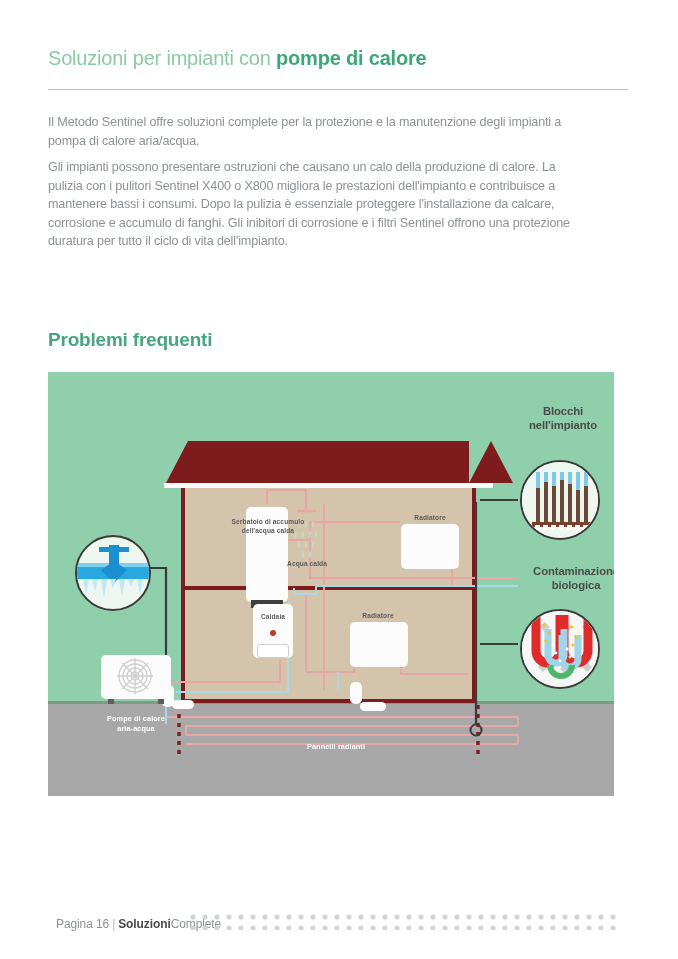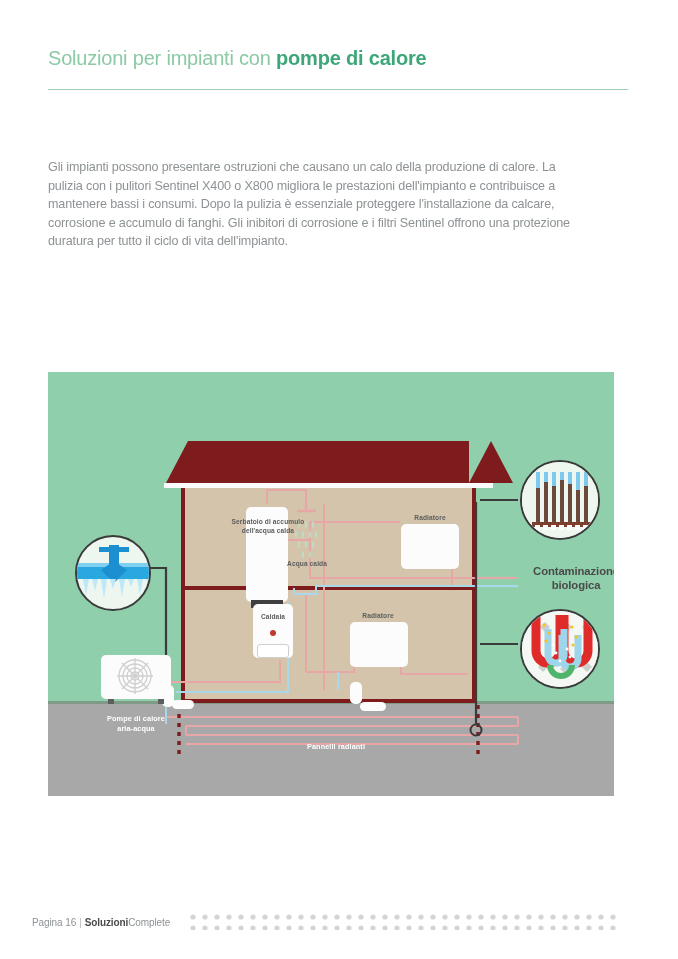--- a/index.html
+++ b/index.html
@@ -85,38 +85,40 @@
 
   .callout-label {
     position: absolute; color: #4a4a4a; font-size: 11.3px; font-weight: 700;
     text-align: center; line-height: 14px; letter-spacing: -0.1px;
   }
   .callout-circle {
     position: absolute; border-radius: 50%;
     border: 2.6px solid #3b3b3b; background: #eef6f0; overflow: hidden;
   }
   .foot-text {
-    position: absolute; left: 32px; top: 917px;
-    font-size: 10px; color: #8d9295; letter-spacing: -0.1px; white-space: nowrap;
+    position: absolute; left: 56px; top: 917px;
+    font-size: 12px; color: #8d9295; letter-spacing: -0.1px; white-space: nowrap;
   }
   .foot-text b { color: #4a4a4a; font-weight: 700; }
   .foot-text .sep { color: #b9bcbe; margin: 0 3px; }
   .foot-text .cmp { color: #8d9295; }
   .dotgrid { position: absolute; left: 190px; top: 914px; width: 432px; height: 16px; }
 </style>
 </head>
 <body>
 
 <div class="page">
 
   <div class="title"><span>Soluzioni per impianti con </span><b>pompe di calore</b></div>
   <div class="rule"></div>
 
+  <p class="para p1">Il Metodo Sentinel offre soluzioni complete per la protezione e la manutenzione degli impianti a pompa di calore aria/acqua.</p>
   <p class="para p2">Gli impianti possono presentare ostruzioni che causano un calo della produzione di calore. La pulizia con i pulitori Sentinel X400 o X800 migliora le prestazioni dell'impianto e contribuisce a mantenere bassi i consumi. Dopo la pulizia è essenziale proteggere l'installazione da calcare, corrosione e accumulo di fanghi. Gli inibitori di corrosione e i filtri Sentinel offrono una protezione duratura per tutto il ciclo di vita dell'impianto.</p>
 
+  <h2 class="section-head">Problemi frequenti</h2>
 
   <div class="illus">
 
     <div class="ground"></div>
     <div class="ground-line"></div>
 
     <div class="roof"></div>
     <div class="roof-span"></div>
     <div class="roof-r"></div>
     <div class="eave"></div>
@@ -232,20 +234,21 @@
           <polygon points="24,42 27,62 30,42"></polygon>
             <polygon points="33,42 36,52 39,42"></polygon>
           <polygon points="42,42 45,60 48,42"></polygon>
             <polygon points="51,42 54,50 57,42"></polygon>
           <polygon points="60,42 63,58 66,42"></polygon>
             <polygon points="69,42 71,48 74,42"></polygon>
         </g>
       </svg>
     </div>
 
+    <div class="callout-label" style="left:455px;top:32px;width:120px">Blocchi<br>nell'impianto</div>
     <div class="callout-circle" style="left:472px;top:88px;width:80px;height:80px">
       <svg width="80" height="80">
         <rect x="0" y="0" width="80" height="80" fill="#eef6f0"></rect>
         <g fill="#7fc9ee">
           <rect x="14" y="10" width="4" height="50"></rect>
             <rect x="22" y="10" width="4" height="50"></rect>
           <rect x="30" y="10" width="4" height="50"></rect>
             <rect x="38" y="10" width="4" height="50"></rect>
           <rect x="46" y="10" width="4" height="50"></rect>
             <rect x="54" y="10" width="4" height="50"></rect>

